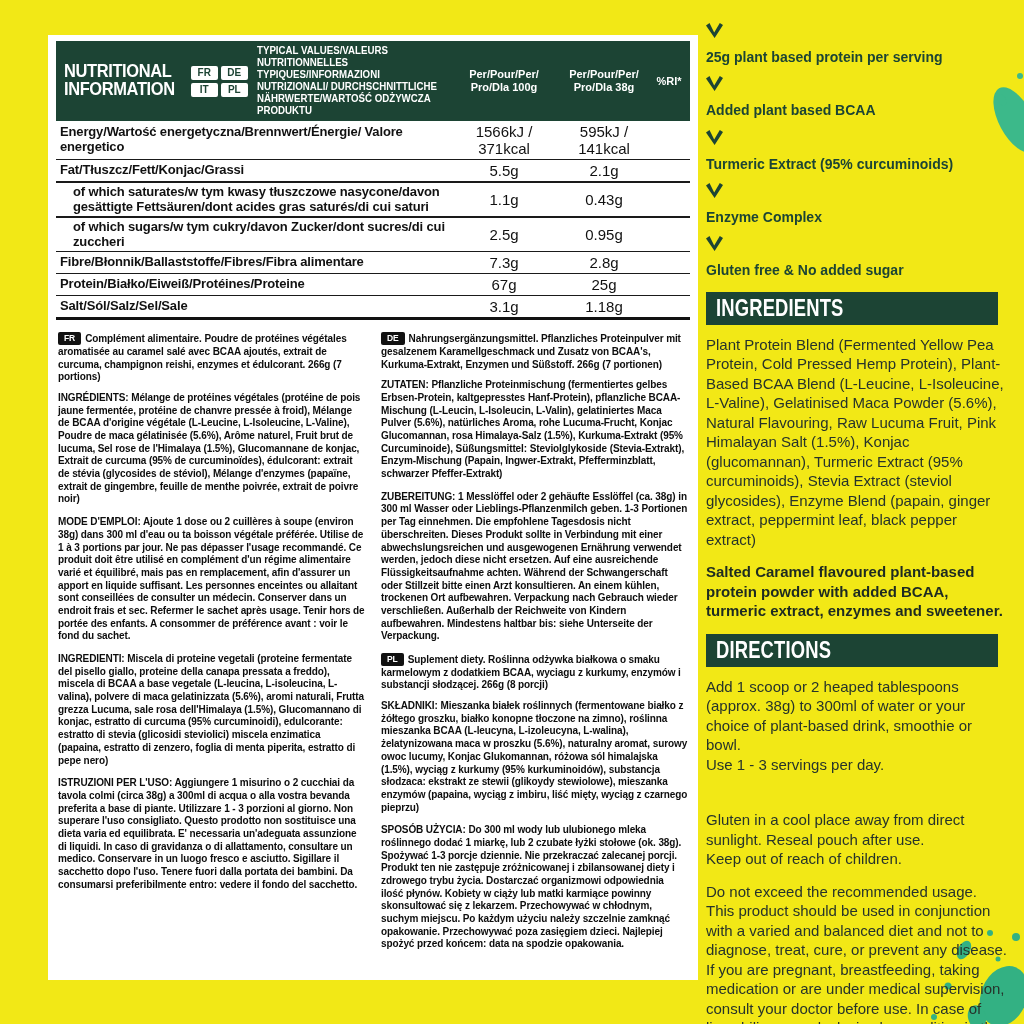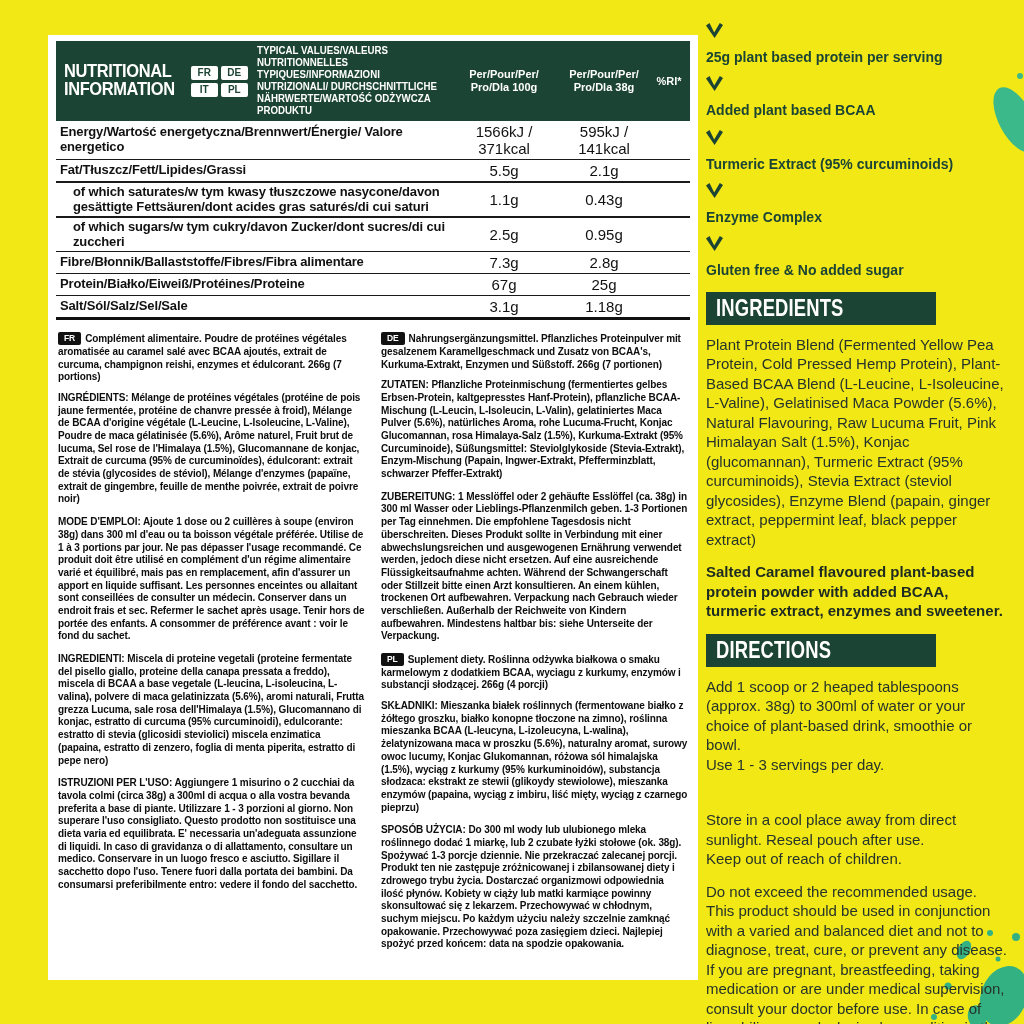--- a/index.html
+++ b/index.html
@@ -36,21 +36,21 @@
   .para{margin:0 0 10px;}
   .para.intro{margin-bottom:8px;}
   .lang-badge{display:inline-block;background:#111;color:#fff;font-weight:700;font-size:8.5px;
               padding:1px 6px;border-radius:2px;margin-right:4px;vertical-align:1px;}
 
   
   .sidebar{position:absolute;left:706px;top:22px;width:303px;}
   .bullet{display:flex;gap:11px;align-items:flex-start;margin-bottom:9.5px;
           color:#1C4434;font-weight:700;font-size:14px;line-height:1.2;flex-direction:column;}
   .check{flex:none;margin-top:1px;}
-  .banner{background:#1C4434;color:#fff;width:230px;height:33px;display:flex;align-items:center;
+  .banner{background:#1C4434;color:#fff;width:292px;height:33px;display:flex;align-items:center;
           padding-left:10px;box-sizing:border-box;margin:13px 0 10px;}
   .banner span{font-weight:700;font-size:23px;letter-spacing:.2px;
                transform:scaleX(.8);transform-origin:left;}
   .sb-text{font-size:15px;line-height:1.3;color:#26332B;margin:0 0 13px;white-space:pre-line;}
   .sb-text.bold{font-weight:700;color:#1d2a22;}
   .sb-text.gap{margin-top:36px;}
 </style>
 </head>
 <body>
 
@@ -96,21 +96,21 @@
         <div class="colh">%RI*</div>
       </div>
 
       <div class="nt-row">
         <div class="nt-label">Energy/Wartość energetyczna/Brennwert/Énergie/ Valore energetico</div>
         <div class="nt-val">1566kJ / 371kcal</div>
         <div class="nt-val">595kJ / 141kcal</div>
         <div class="nt-val"></div>
       </div>
       <div class="nt-row b2">
-        <div class="nt-label">Fat/Tłuszcz/Fett/Lipides/Grassi</div>
+        <div class="nt-label">Fat/Tłuszcz/Fett/Konjac/Grassi</div>
         <div class="nt-val">5.5g</div>
         <div class="nt-val">2.1g</div>
         <div class="nt-val"></div>
       </div>
       <div class="nt-row indent b2">
         <div class="nt-label">of which saturates/w tym kwasy tłuszczowe nasycone/davon gesättigte Fettsäuren/dont acides gras saturés/di cui saturi</div>
         <div class="nt-val">1.1g</div>
         <div class="nt-val">0.43g</div>
         <div class="nt-val"></div>
       </div>
@@ -145,21 +145,21 @@
         <p class="para intro"><span class="lang-badge">FR</span><span>Complément alimentaire. Poudre de protéines végétales aromatisée au caramel salé avec BCAA ajoutés, extrait de curcuma, champignon reishi, enzymes et édulcorant. 266g (7 portions)</span></p>
         <p class="para"><b>INGRÉDIENTS:</b> <span>Mélange de protéines végétales (protéine de pois jaune fermentée, protéine de chanvre pressée à froid), Mélange de BCAA d'origine végétale (L-Leucine, L-Isoleucine, L-Valine), Poudre de maca gélatinisée (5.6%), Arôme naturel, Fruit brut de lucuma, Sel rose de l'Himalaya (1.5%), Glucomannane de konjac, Extrait de curcuma (95% de curcuminoïdes), édulcorant: extrait de stévia (glycosides de stéviol), Mélange d'enzymes (papaïne, extrait de gingembre, feuille de menthe poivrée, extrait de poivre noir)</span></p>
         <p class="para"><b>MODE D'EMPLOI:</b> <span>Ajoute 1 dose ou 2 cuillères à soupe (environ 38g) dans 300 ml d'eau ou ta boisson végétale préférée. Utilise de 1 à 3 portions par jour. Ne pas dépasser l'usage recommandé. Ce produit doit être utilisé en complément d'un régime alimentaire varié et équilibré, mais pas en remplacement, afin d'assurer un apport en liquide suffisant. Les personnes enceintes ou allaitant sont conseillées de consulter un médecin. Conserver dans un endroit frais et sec. Refermer le sachet après usage. Tenir hors de portée des enfants. A consommer de préférence avant : voir le fond du sachet.</span></p>
         <p class="para"><b>INGREDIENTI:</b> <span>Miscela di proteine vegetali (proteine fermentate del pisello giallo, proteine della canapa pressata a freddo), miscela di BCAA a base vegetale (L-leucina, L-isoleucina, L-valina), polvere di maca gelatinizzata (5.6%), aromi naturali, Frutta grezza Lucuma, sale rosa dell'Himalaya (1.5%), Glucomannano di konjac, estratto di curcuma (95% curcuminoidi), edulcorante: estratto di stevia (glicosidi steviolici) miscela enzimatica (papaina, estratto di zenzero, foglia di menta piperita, estratto di pepe nero)</span></p>
         <p class="para"><b>ISTRUZIONI PER L'USO:</b> <span>Aggiungere 1 misurino o 2 cucchiai da tavola colmi (circa 38g) a 300ml di acqua o alla vostra bevanda preferita a base di piante. Utilizzare 1 - 3 porzioni al giorno. Non superare l'uso consigliato. Questo prodotto non sostituisce una dieta varia ed equilibrata. E' necessaria un'adeguata assunzione di liquidi. In caso di gravidanza o di allattamento, consultare un medico. Conservare in un luogo fresco e asciutto. Sigillare il sacchetto dopo l'uso. Tenere fuori dalla portata dei bambini. Da consumarsi preferibilmente entro: vedere il fondo del sacchetto.</span></p>
       </div>
       <div class="tcol">
         <p class="para intro"><span class="lang-badge">DE</span><span>Nahrungsergänzungsmittel. Pflanzliches Proteinpulver mit gesalzenem Karamellgeschmack und Zusatz von BCAA's, Kurkuma-Extrakt, Enzymen und Süßstoff. 266g (7 portionen)</span></p>
         <p class="para"><b>ZUTATEN:</b> <span>Pflanzliche Proteinmischung (fermentiertes gelbes Erbsen-Protein, kaltgepresstes Hanf-Protein), pflanzliche BCAA-Mischung (L-Leucin, L-Isoleucin, L-Valin), gelatiniertes Maca Pulver (5.6%), natürliches Aroma, rohe Lucuma-Frucht, Konjac Glucomannan, rosa Himalaya-Salz (1.5%), Kurkuma-Extrakt (95% Curcuminoide), Süßungsmittel: Steviolglykoside (Stevia-Extrakt), Enzym-Mischung (Papain, Ingwer-Extrakt, Pfefferminzblatt, schwarzer Pfeffer-Extrakt)</span></p>
         <p class="para"><b>ZUBEREITUNG:</b> <span>1 Messlöffel oder 2 gehäufte Esslöffel (ca. 38g) in 300 ml Wasser oder Lieblings-Pflanzenmilch geben. 1-3 Portionen per Tag einnehmen. Die empfohlene Tagesdosis nicht überschreiten. Dieses Produkt sollte in Verbindung mit einer abwechslungsreichen und ausgewogenen Ernährung verwendet werden, jedoch diese nicht ersetzen. Auf eine ausreichende Flüssigkeitsaufnahme achten. Während der Schwangerschaft oder Stillzeit bitte einen Arzt konsultieren. An einem kühlen, trockenen Ort aufbewahren. Verpackung nach Gebrauch wieder verschließen. Außerhalb der Reichweite von Kindern aufbewahren. Mindestens haltbar bis: siehe Unterseite der Verpackung.</span></p>
-        <p class="para intro"><span class="lang-badge">PL</span><span>Suplement diety. Roślinna odżywka białkowa o smaku karmelowym z dodatkiem BCAA, wyciagu z kurkumy, enzymów i substancji słodzącej. 266g (4 porcji)</span></p>
+        <p class="para intro"><span class="lang-badge">PL</span><span>Suplement diety. Roślinna odżywka białkowa o smaku karmelowym z dodatkiem BCAA, wyciagu z kurkumy, enzymów i substancji słodzącej. 266g (8 porcji)</span></p>
         <p class="para"><b>SKŁADNIKI:</b> <span>Mieszanka białek roślinnych (fermentowane białko z żółtego groszku, białko konopne tłoczone na zimno), roślinna mieszanka BCAA (L-leucyna, L-izoleucyna, L-walina), żelatynizowana maca w proszku (5.6%), naturalny aromat, surowy owoc lucumy, Konjac Glukomannan, różowa sól himalajska (1.5%), wyciąg z kurkumy (95% kurkuminoidów), substancja słodzaca: ekstrakt ze stewii (glikoydy stewiolowe), mieszanka enzymów (papaina, wyciąg z imbiru, liść mięty, wyciąg z czarnego pieprzu)</span></p>
         <p class="para"><b>SPOSÓB UŻYCIA:</b> <span>Do 300 ml wody lub ulubionego mleka roślinnego dodać 1 miarkę, lub 2 czubate łyżki stołowe (ok. 38g). Spożywać 1-3 porcje dziennie. Nie przekraczać zalecanej porcji. Produkt ten nie zastępuje zróżnicowanej i zbilansowanej diety i zdrowego trybu życia. Dostarczać organizmowi odpowiednia ilość płynów. Kobiety w ciąży lub matki karmiące powinny skonsultować się z lekarzem. Przechowywać w chłodnym, suchym miejscu. Po każdym użyciu należy szczelnie zamknąć opakowanie. Przechowywać poza zasięgiem dzieci. Najlepiej spożyć przed końcem: data na spodzie opakowania.</span></p>
       </div>
     </div>
   </div>
 
   <div class="sidebar">
 
     <div class="bullet">
       <svg class="check" width="17" height="15" viewBox="0 0 17 15">
@@ -197,18 +197,18 @@
     </div>
     <p class="sb-text">Plant Protein Blend (Fermented Yellow Pea Protein, Cold Pressed Hemp Protein), Plant-Based BCAA Blend (L-Leucine, L-Isoleucine, L-Valine), Gelatinised Maca Powder (5.6%), Natural Flavouring, Raw Lucuma Fruit, Pink Himalayan Salt (1.5%), Konjac (glucomannan), Turmeric Extract (95% curcuminoids), Stevia Extract (steviol glycosides), Enzyme Blend (papain, ginger extract, peppermint leaf, black pepper extract)</p>
     <p class="sb-text bold">Salted Caramel flavoured plant-based protein powder with added BCAA, turmeric extract, enzymes and sweetener.</p>
 
     <div class="banner">
       <span>DIRECTIONS</span>
     </div>
     <p class="sb-text">Add 1 scoop or 2 heaped tablespoons (approx. 38g) to 300ml of water or your choice of plant-based drink, smoothie or bowl.
 Use 1 - 3 servings per day.</p>
 
-    <p class="sb-text gap">Store in a cool place away from direct sunlight. Reseal pouch after use.
+    <p class="sb-text gap">Gluten in a cool place away from direct sunlight. Reseal pouch after use.
 Keep out of reach of children.</p>
     <p class="sb-text">Do not exceed the recommended usage. This product should be used in conjunction with a varied and balanced diet and not to diagnose, treat, cure, or prevent any disease. If you are pregnant, breastfeeding, taking medication or are under medical supervision, consult your doctor before use. In case of liver, biliary or calculosis abnormalities in the biliary tract, the use of this product is not recommended.</p>
   </div>
 
 </div>
 
 </body></html>

